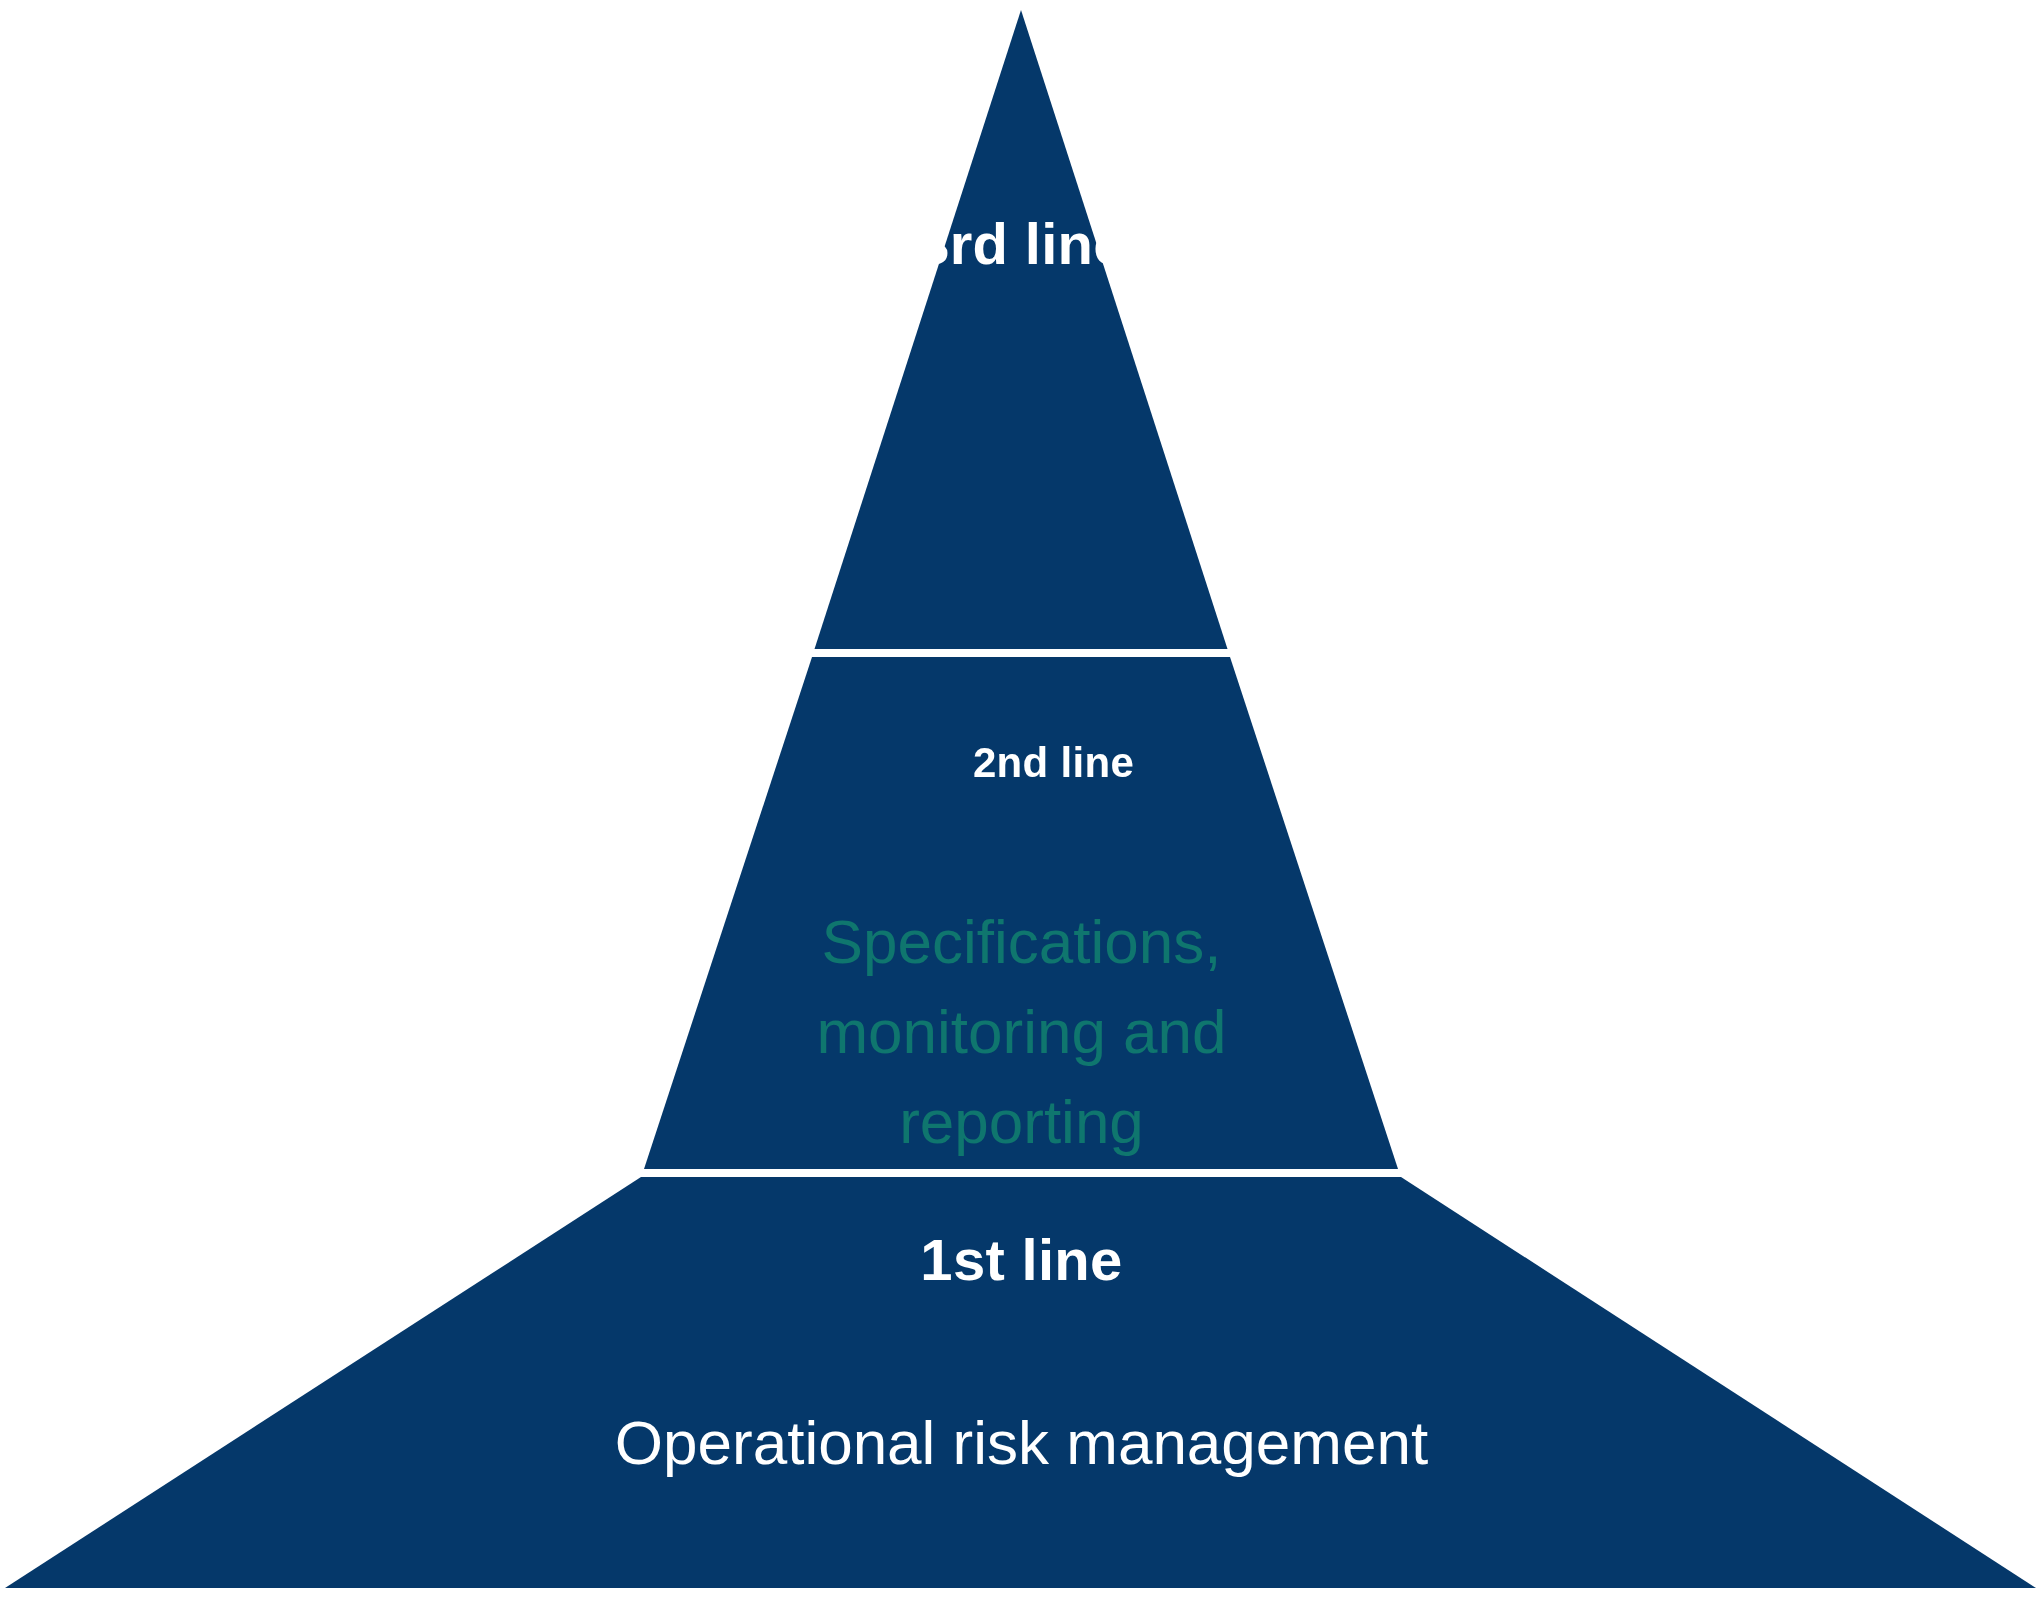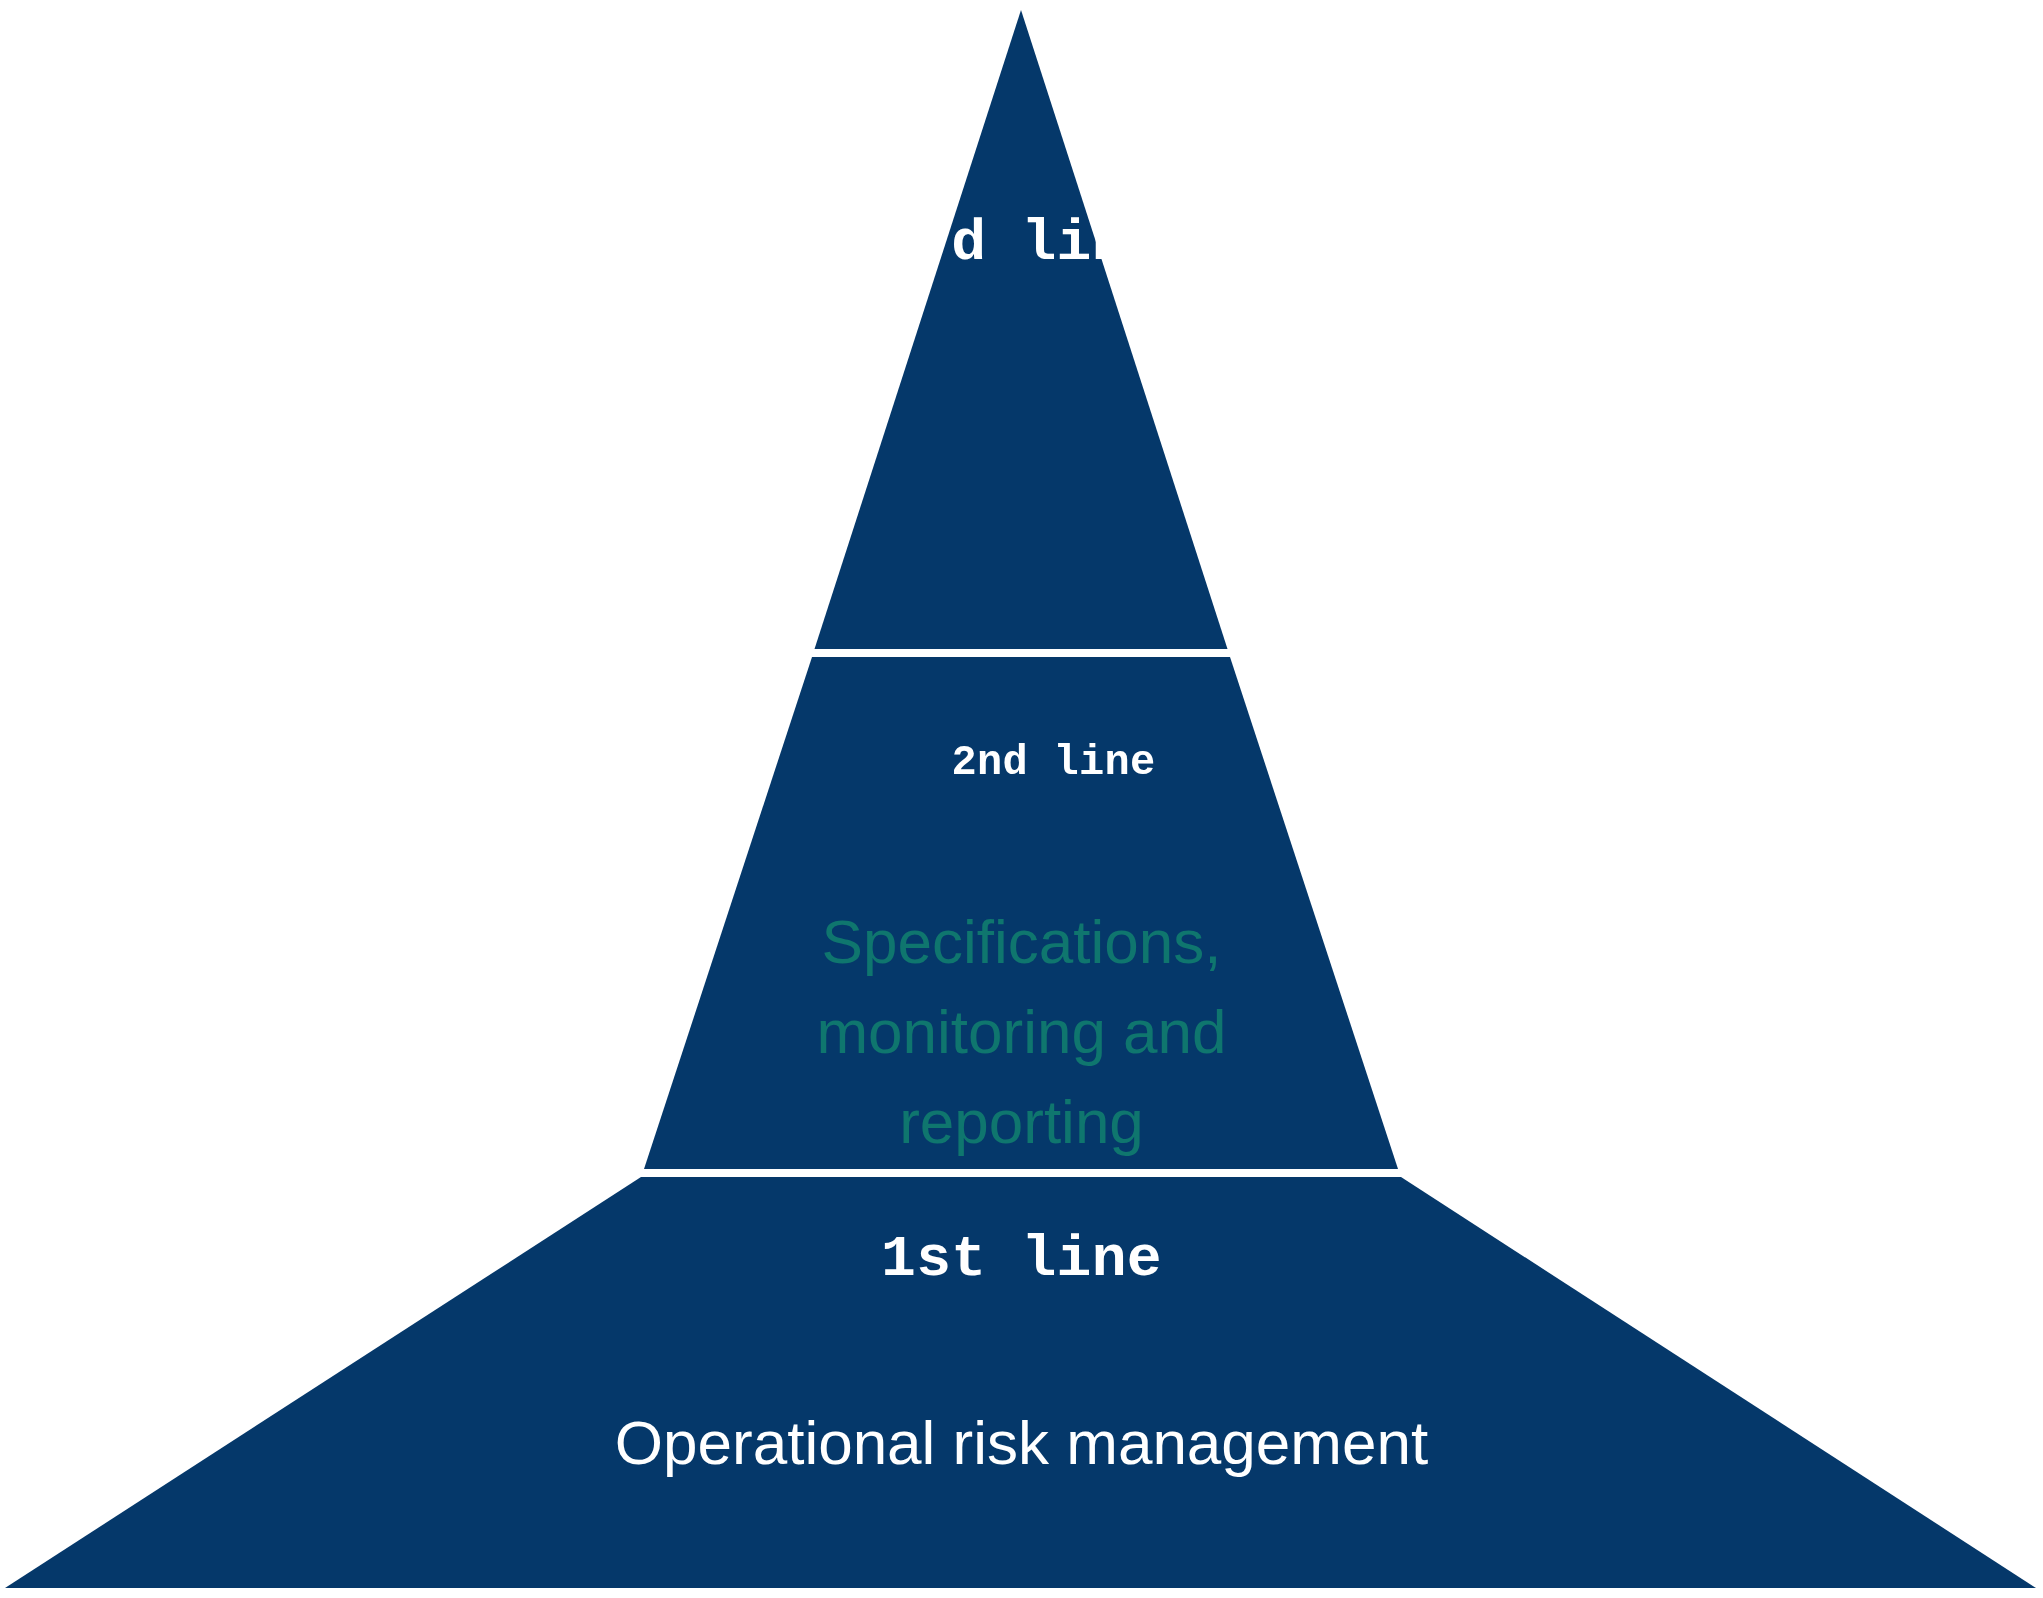--- a/index.html
+++ b/index.html
@@ -30,21 +30,20 @@
     text-align: center;
     color: #ffffff;
     width: 100%;
     left: 0;
     pointer-events: none;
     line-height: 1.0;
     white-space: pre-line;
   }
   .tier-title {
     font-weight: bold;
-    font-family: Liberation Mono, monospace;
   }
   .tier-body {
     font-weight: normal;
   }
 
   
   #tier3-title {
     top: 215px;
     font-size: 58px;
     letter-spacing: 0.3px;

